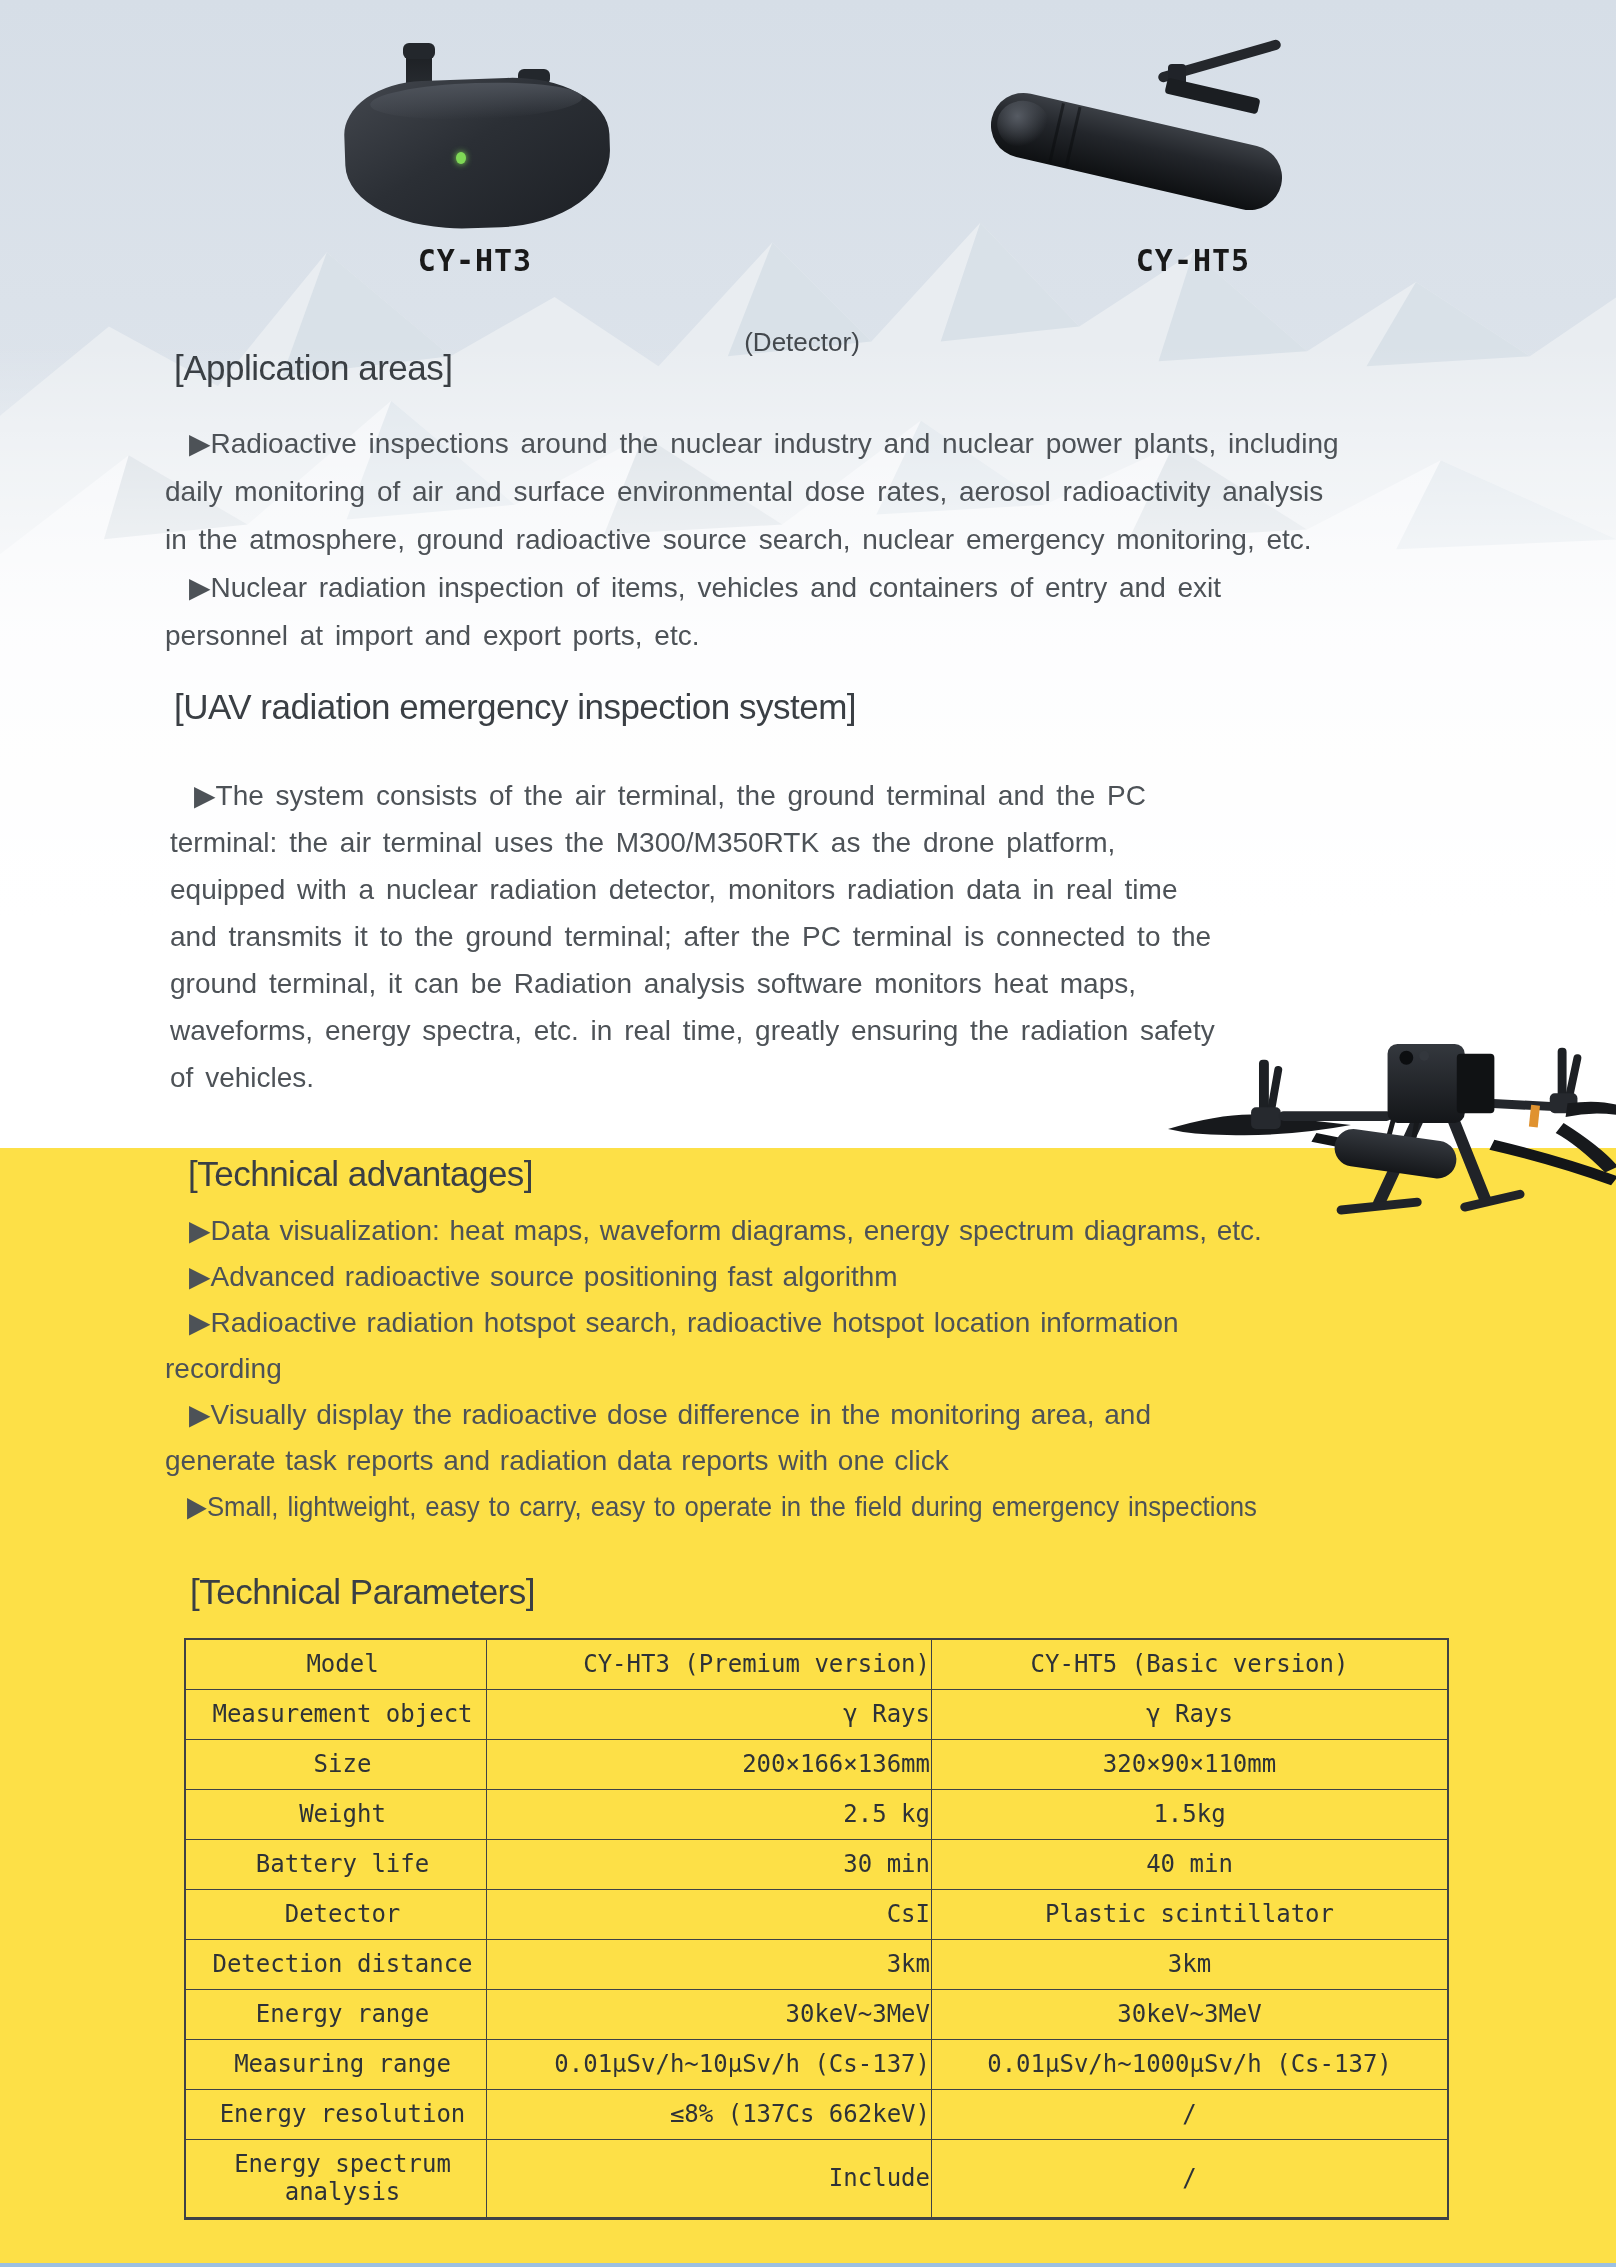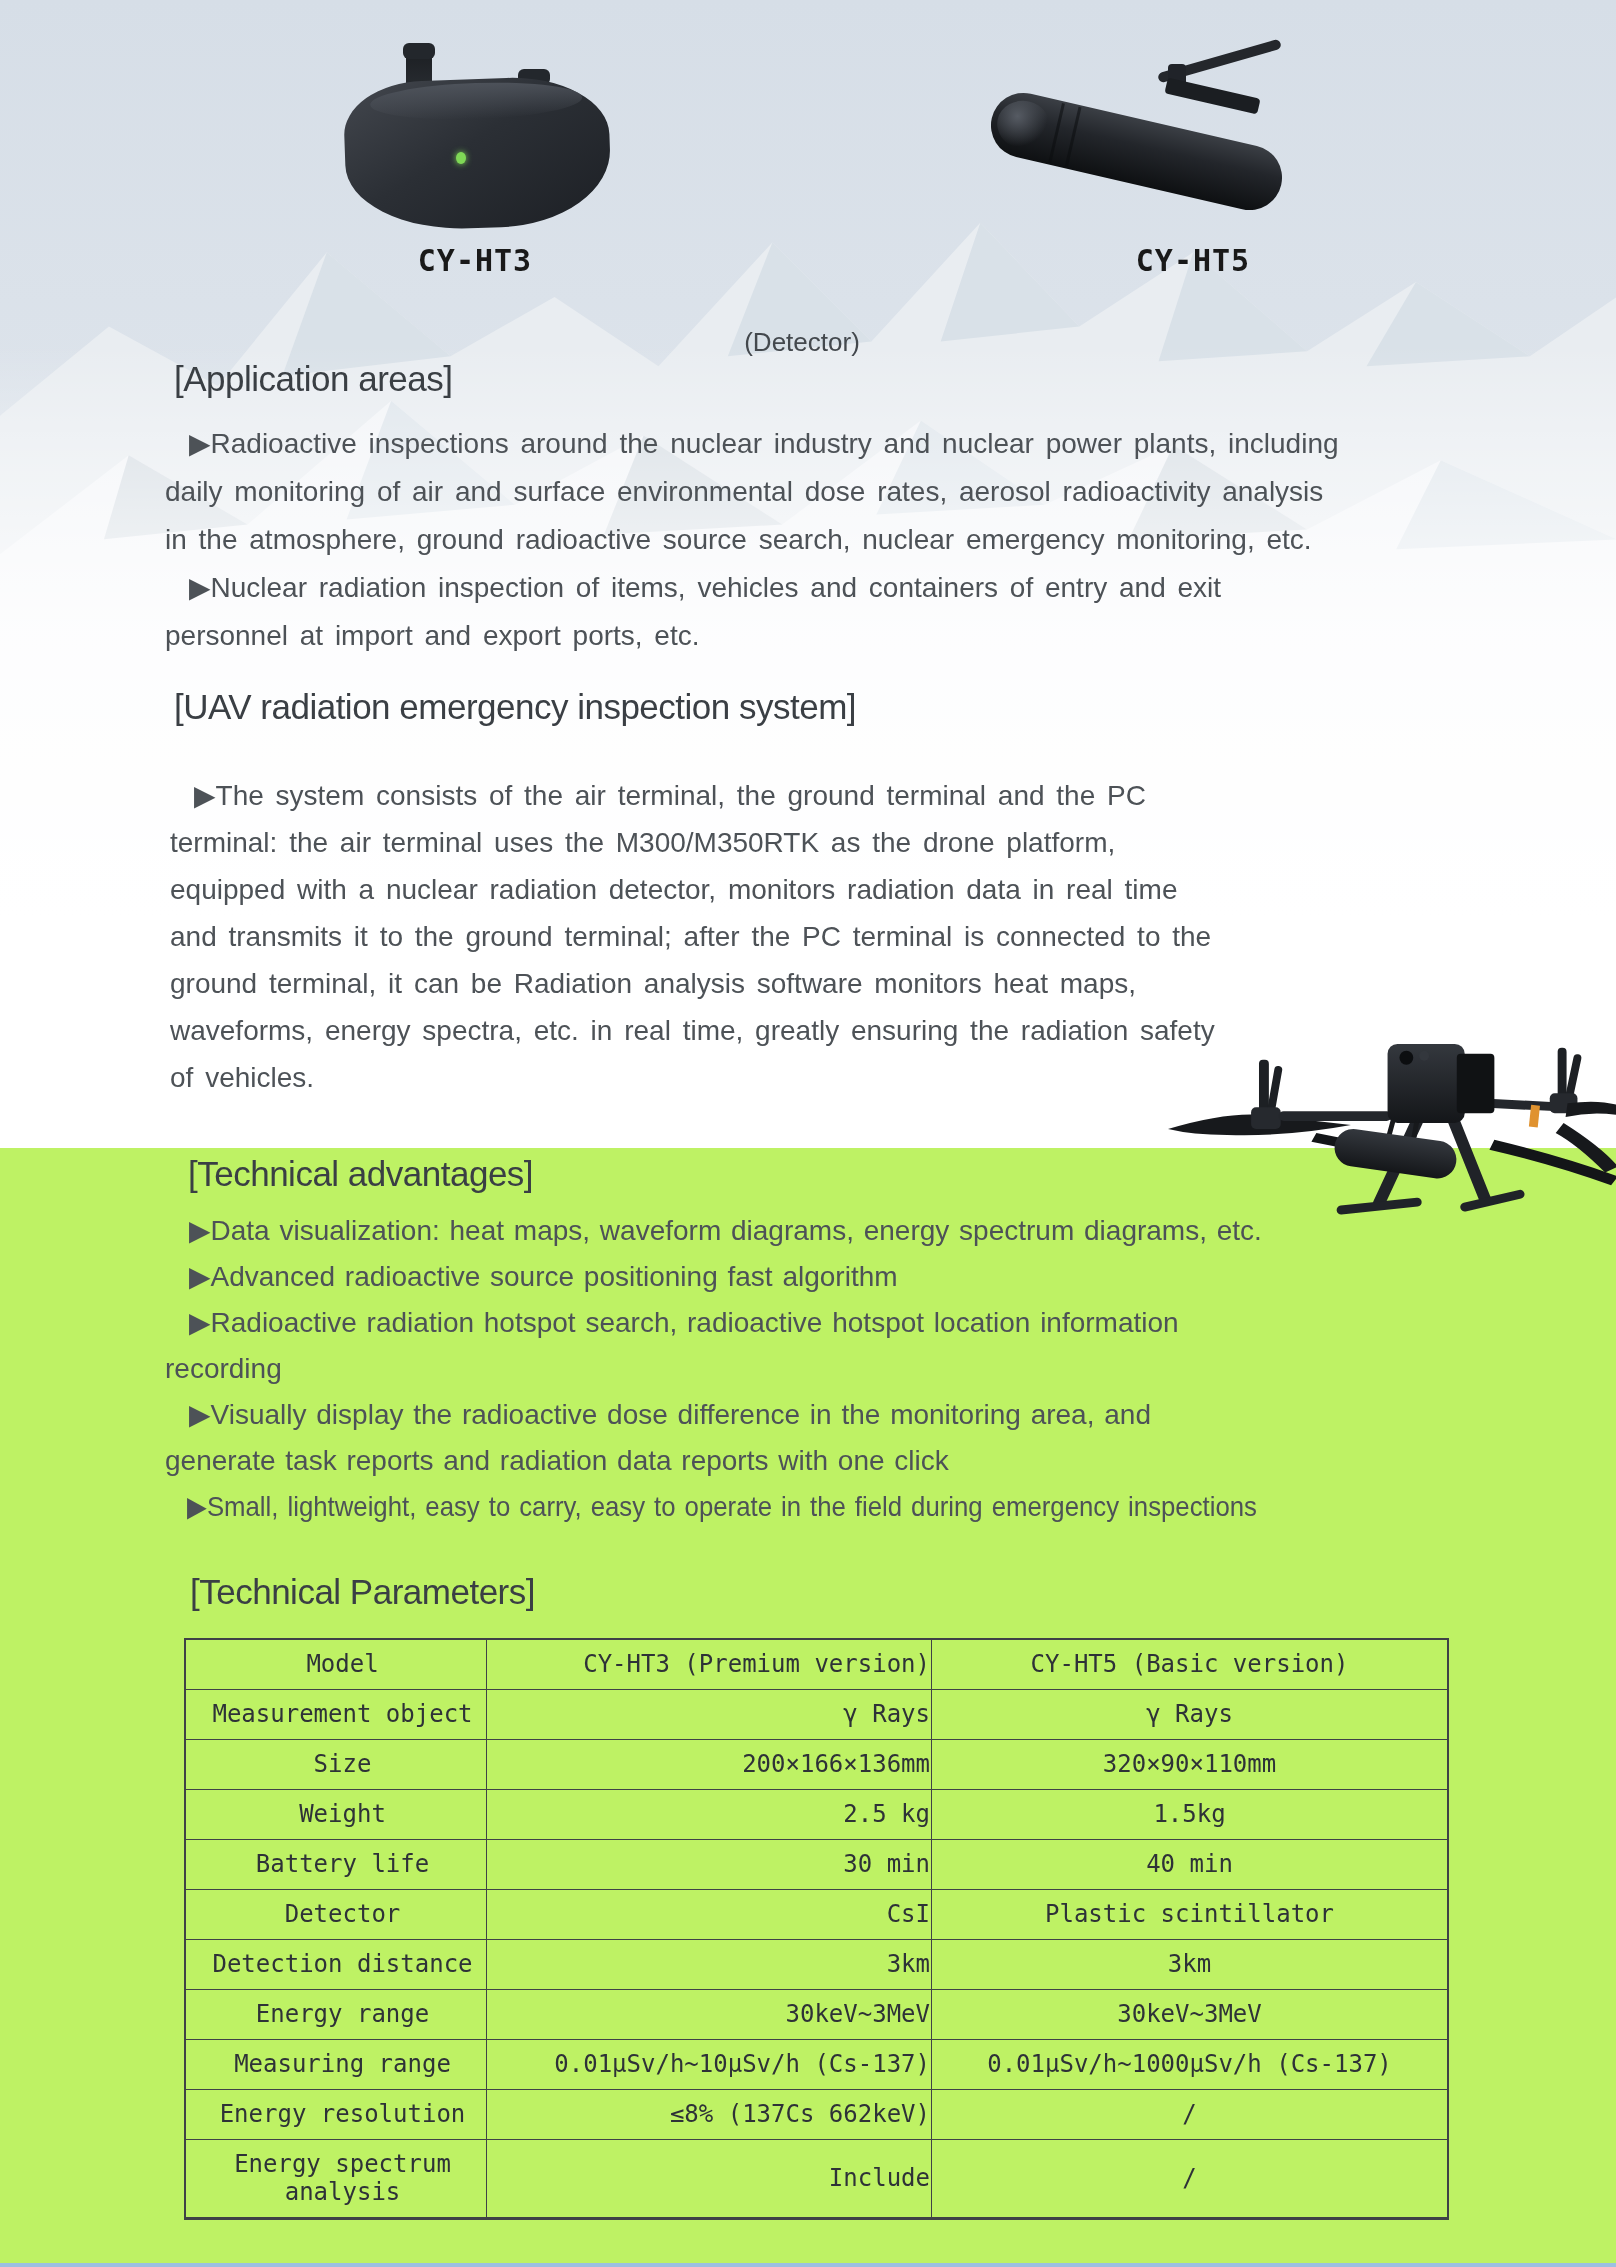--- a/index.html
+++ b/index.html
@@ -1,17 +1,17 @@
 <!DOCTYPE html>
 <html><head>
 <meta charset="utf-8">
 <style>
   html,body{margin:0;padding:0;background:#ffffff;}
   .page{
-    position:relative;width:1617px;height:2267px;overflow:hidden;background:#bef264;
+    position:relative;width:1617px;height:2267px;overflow:hidden;background:#fde047;
     font-family:"Liberation Sans", sans-serif;
   }
   .bg{position:absolute;left:0;top:0;}
 
   
   .ht3dev{position:absolute;left:345px;top:45px;width:265px;height:183px;}
   .ht3dev .ant{position:absolute;width:26px;background:linear-gradient(#1a1d21,#2d3136);border-radius:8px 8px 4px 4px;}
   .ht3dev .a1{left:61px;top:0;height:59px;}
   .ht3dev .a2{left:176px;top:26px;height:51px;}
   .ht3dev .ant::before{content:"";position:absolute;top:-2px;left:-3px;width:32px;height:16px;border-radius:6px;background:#23272c;}
@@ -35,21 +35,21 @@
 
   .plabel{position:absolute;transform:translateX(-50%);font-family:"DejaVu Sans Mono",monospace;
     font-size:30px;font-weight:700;letter-spacing:1px;color:#191919;white-space:nowrap;}
   .ht3label{left:475px;top:243px;}
   .ht5label{left:1193px;top:243px;}
   .detector-note{position:absolute;left:802px;top:327px;transform:translateX(-50%);
     font-size:26px;color:#43484d;white-space:nowrap;}
 
   
   .h{position:absolute;margin:0;font-size:35px;font-weight:400;letter-spacing:-0.5px;color:#3a3f44;white-space:nowrap;}
-  .h.app{left:174px;top:348px;margin-top:11px;}
+  .h.app{left:174px;top:348px;}
   .h.uav{left:174px;top:687px;}
   .h.adv{left:188px;top:1154px;}
   .h.params{left:190px;top:1572px;}
 
   .body{position:absolute;color:#4d5257;font-size:28px;white-space:nowrap;word-spacing:4px;}
   .body .line{height:48px;line-height:48px;}
   .body .line.b{padding-left:24px;}
   .para1{left:165px;top:420px;}
   .para2{left:170px;top:772px;}
   .para2 .line{height:47px;line-height:47px;}

